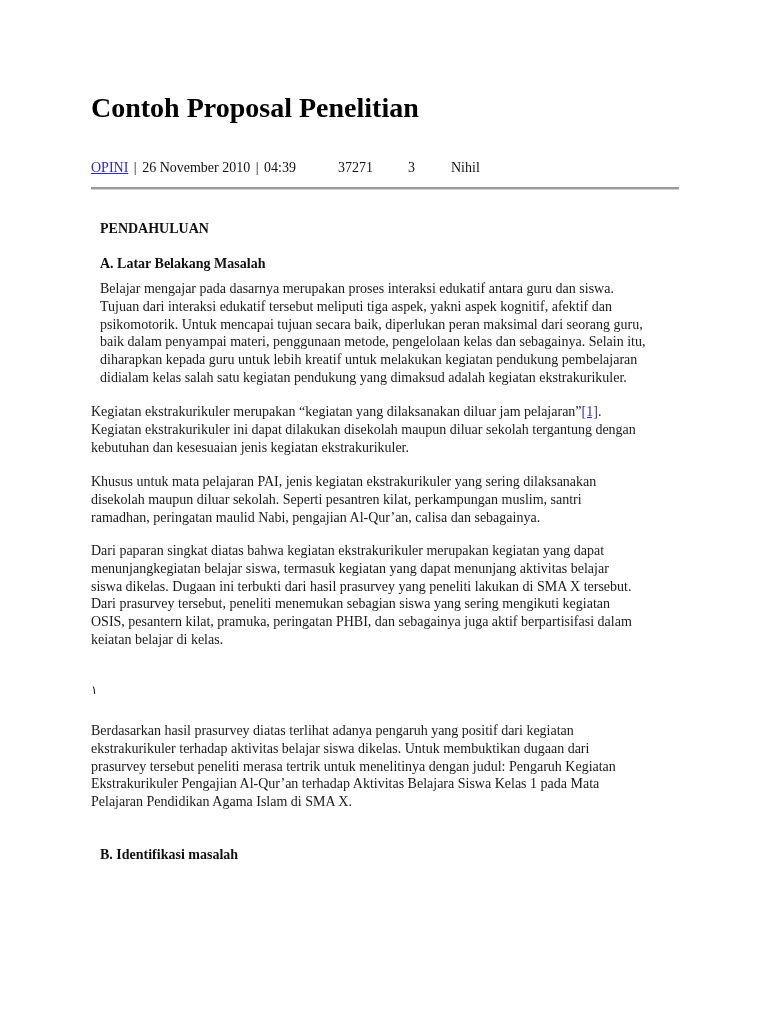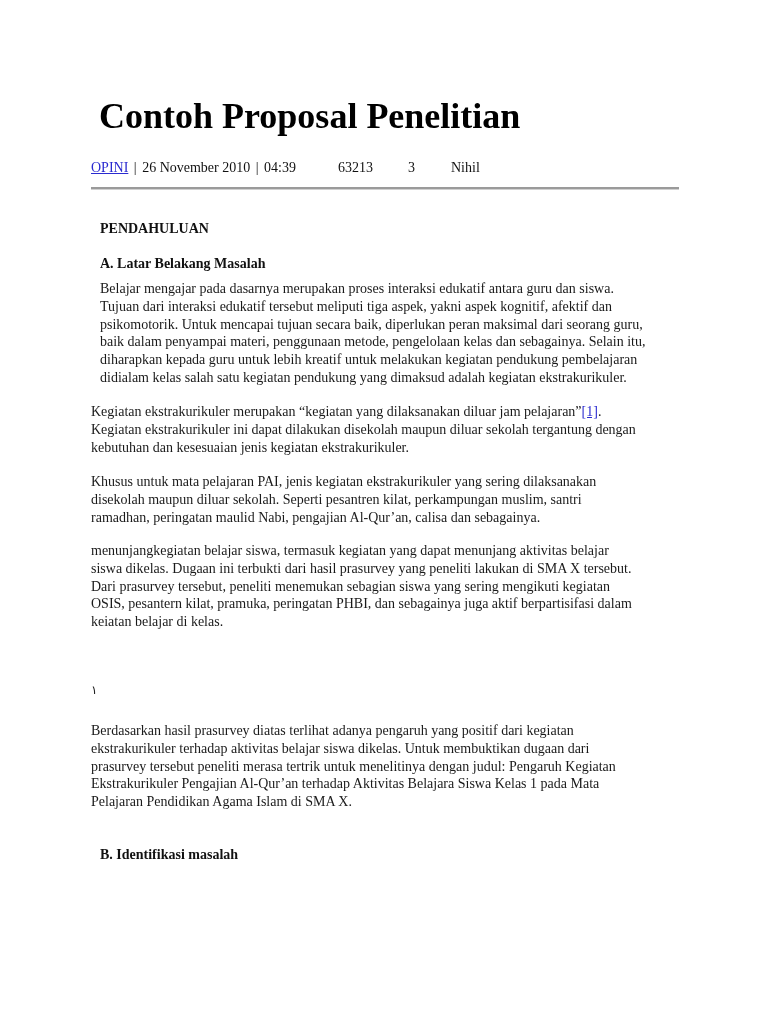--- a/index.html
+++ b/index.html
@@ -18,22 +18,22 @@
     .page {
       position: absolute;
       left: 91px;
       top: 0;
       width: 590px;
     }
     .title {
       position: absolute;
       top: 90px;
       left: 0;
-      margin: 8px;
-      font-size: 36px;
+      margin: 0;
+      font-size: 28px;
       font-weight: bold;
       line-height: 36px;
       white-space: nowrap;
       color: #000;
     }
     .meta {
       position: absolute;
       top: 159px;
       left: 0;
       font-size: 14px;
@@ -94,21 +94,21 @@
 <div class="page">
 
   <h1 class="title">Contoh Proposal Penelitian</h1>
 
   <div class="meta">
     <a href="#">OPINI</a>
     <span class="sep">|</span>
     <span>26 November 2010</span>
     <span class="sep">|</span>
     <span>04:39</span>
-    <span class="views">63213</span>
+    <span class="views">37271</span>
     <span class="comments">3</span>
     <span class="nihil">Nihil</span>
   </div>
 
   <div class="rule"></div>
 
   <h2 class="section-head" style="top:211px;">PENDAHULUAN</h2>
 
   <h3 class="section-head" style="top:246px;">A. Latar Belakang Masalah</h3>
 
@@ -127,20 +127,21 @@
     <span class="line">kebutuhan dan kesesuaian jenis kegiatan ekstrakurikuler.</span>
   </p>
 
   <p class="para" style="top:473px;">
     <span class="line">Khusus untuk mata pelajaran PAI, jenis kegiatan ekstrakurikuler yang sering dilaksanakan</span>
     <span class="line">disekolah maupun diluar sekolah. Seperti pesantren kilat, perkampungan muslim, santri</span>
     <span class="line">ramadhan, peringatan maulid Nabi, pengajian Al-Qur’an, calisa dan sebagainya.</span>
   </p>
 
   <p class="para" style="top:542px;">
+    <span class="line">Dari paparan singkat diatas bahwa kegiatan ekstrakurikuler merupakan kegiatan yang dapat</span>
     <span class="line">menunjangkegiatan belajar siswa, termasuk kegiatan yang dapat menunjang aktivitas belajar</span>
     <span class="line">siswa dikelas. Dugaan ini terbukti dari hasil prasurvey yang peneliti lakukan di SMA X tersebut.</span>
     <span class="line">Dari prasurvey tersebut, peneliti menemukan sebagian siswa yang sering mengikuti kegiatan</span>
     <span class="line">OSIS, pesantern kilat, pramuka, peringatan PHBI, dan sebagainya juga aktif berpartisifasi dalam</span>
     <span class="line">keiatan belajar di kelas.</span>
   </p>
 
   <span class="fn-marker">١</span>
 
   <p class="para" style="top:722px;">

